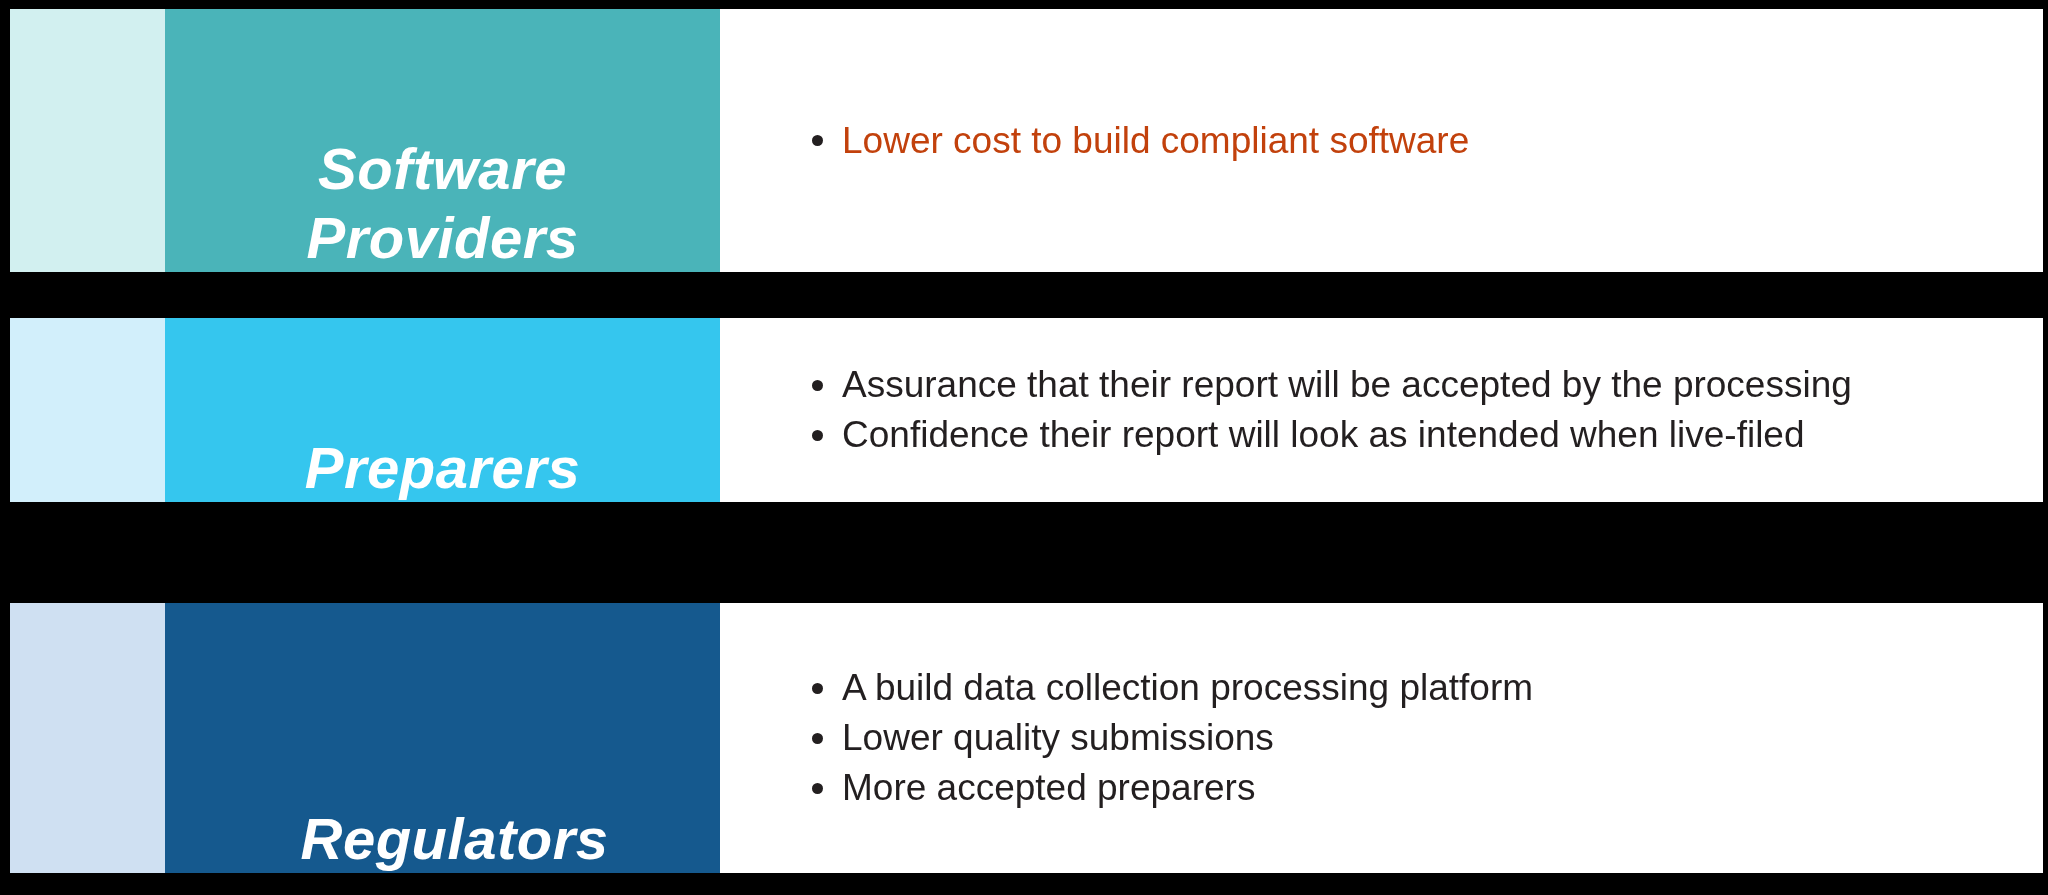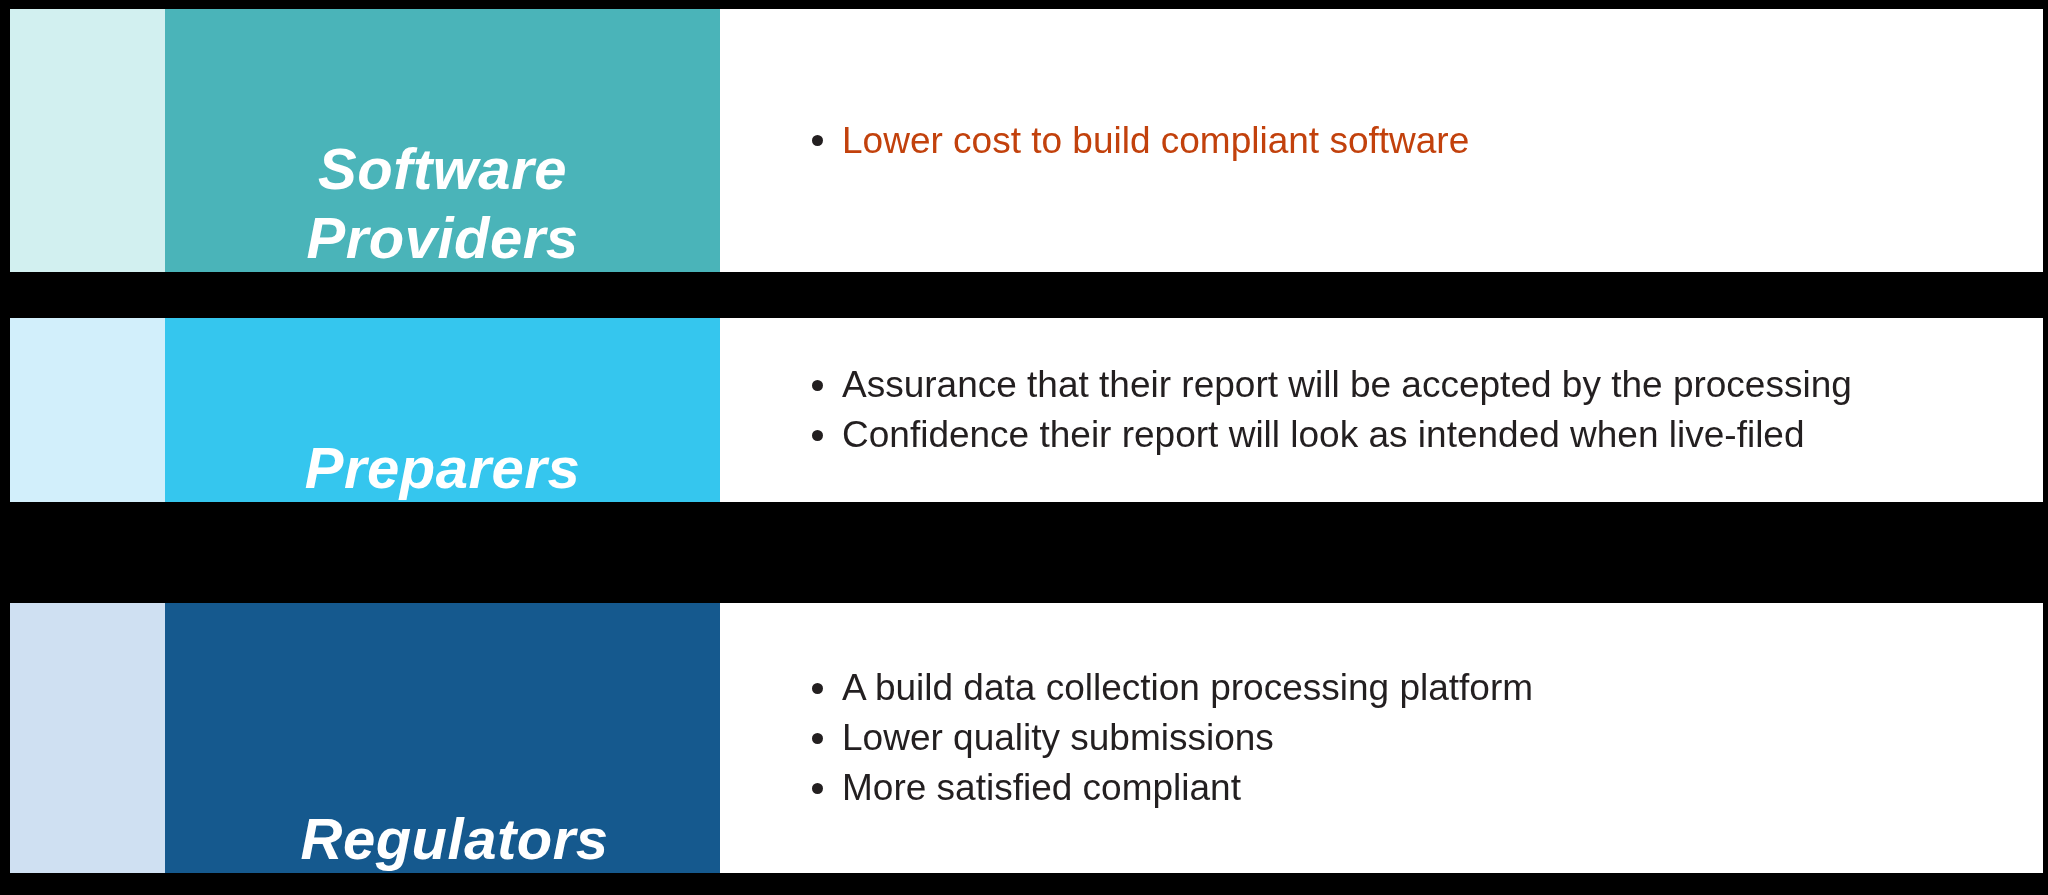--- a/index.html
+++ b/index.html
@@ -154,19 +154,19 @@
         <li class="bullet-item" style="color: rgb(35, 31, 32);">
           <span class="bullet-dot" style="background: rgb(35, 31, 32);"></span>
           <span>A build data collection processing platform</span>
         </li>
         <li class="bullet-item" style="color: rgb(35, 31, 32);">
           <span class="bullet-dot" style="background: rgb(35, 31, 32);"></span>
           <span>Lower quality submissions</span>
         </li>
         <li class="bullet-item" style="color: rgb(35, 31, 32);">
           <span class="bullet-dot" style="background: rgb(35, 31, 32);"></span>
-          <span>More satisfied compliant</span>
+          <span>More accepted preparers</span>
         </li>
       </ul>
     </div>
   </div>
 
 </div>
 
 </body></html>

